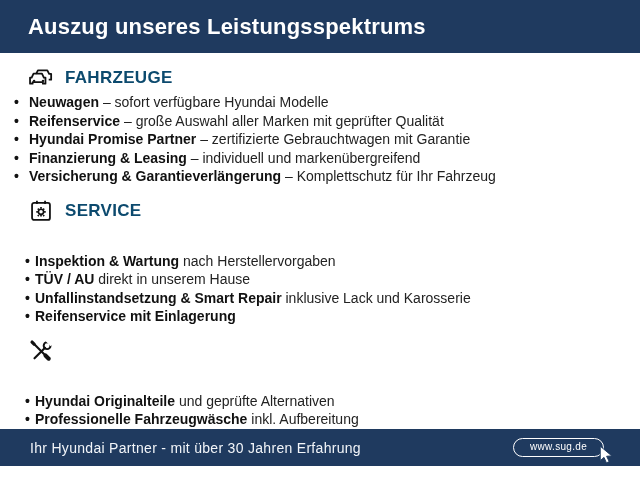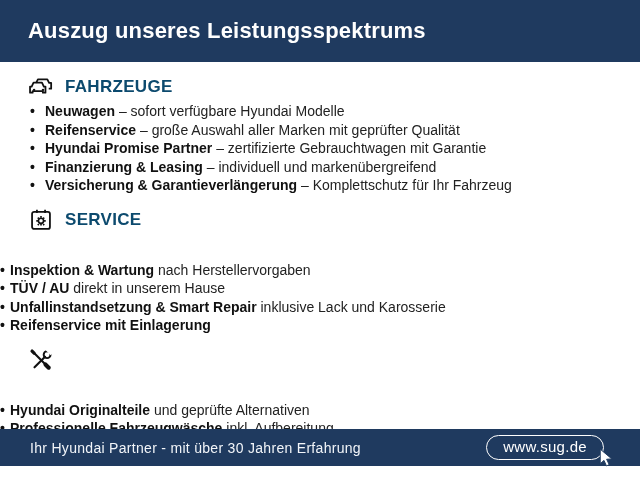--- a/index.html
+++ b/index.html
@@ -3,21 +3,21 @@
 <meta charset="utf-8">
 <style>
   html,body{margin:0;padding:0;}
   body{
     width:640px;height:480px;overflow:hidden;background:#ffffff;
     font-family:"Liberation Sans","DejaVu Sans",sans-serif;
     color:#1a1a1a;position:relative;
   }
   
   .header{
-    background:#1f3a5f;height:62px;display:flex;align-items:center;
+    background:#1f3a5f;height:53px;display:flex;align-items:center;
     padding:0 28px;box-sizing:border-box;
   }
   .header .title{
     color:#ffffff;font-size:22px;font-weight:800;letter-spacing:.2px;margin:0;
   }
   
   .content{padding-top:0;}
   .section-heading{
     display:flex;align-items:center;gap:11px;
     margin:12px 0 2px 0;padding-left:28px;
@@ -26,35 +26,35 @@
   .section-heading .label{
     font-size:17px;font-weight:800;color:#0c4a6e;letter-spacing:.3px;
   }
   ul.items{list-style:none;margin:2px 0 0 0;padding:0;}
   ul.items li{
     position:relative;font-size:14px;line-height:18.5px;color:#222;
   }
   ul.items li::before{
     content:"•";position:absolute;left:0;top:0;color:#111;font-weight:700;
   }
-  ul.indented{padding-left:30px;}
+  ul.indented{padding-left:14px;}
   ul.indented li{padding-left:15px;}
-  ul.tight{margin-top:28px;}
+  ul.tight{padding-left:25px;margin-top:28px;}
   ul.tight li{padding-left:10px;}
   ul.items b{font-weight:700;color:#111;}
   
   .footer{
     position:absolute;left:0;top:429px;width:640px;height:37px;
     background:#1f3a5f;display:flex;align-items:center;
     justify-content:space-between;padding:0 30px;box-sizing:border-box;
   }
   .footer .tagline{color:#f2f5f9;font-size:14px;letter-spacing:.3px;}
   .site-pill{
     position:relative;border:1.5px solid #ffffff;border-radius:16px;
-    padding:2px 16px 4px 16px;color:#ffffff;font-size:15px;letter-spacing:.3px;
+    padding:2px 16px 4px 16px;color:#ffffff;font-size:10px;letter-spacing:.3px;
     background:transparent;cursor:pointer;margin-right:6px;
     font-family:"Liberation Sans","DejaVu Sans",sans-serif;
   }
   .cursor{
     position:absolute;right:-13px;bottom:-9px;width:21px;height:21px;
     pointer-events:none;
   }
 </style>
 </head>
 <body>

